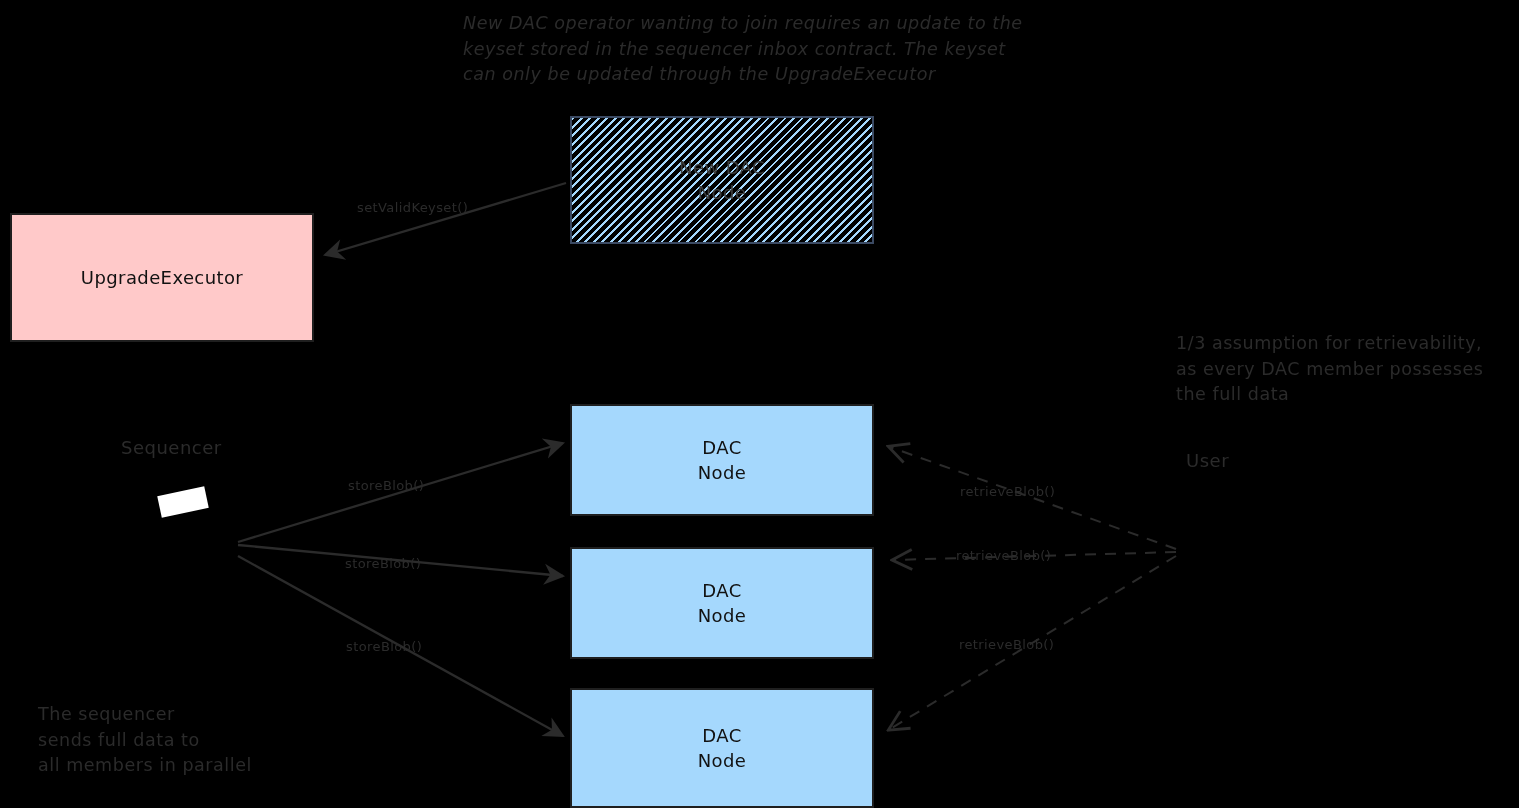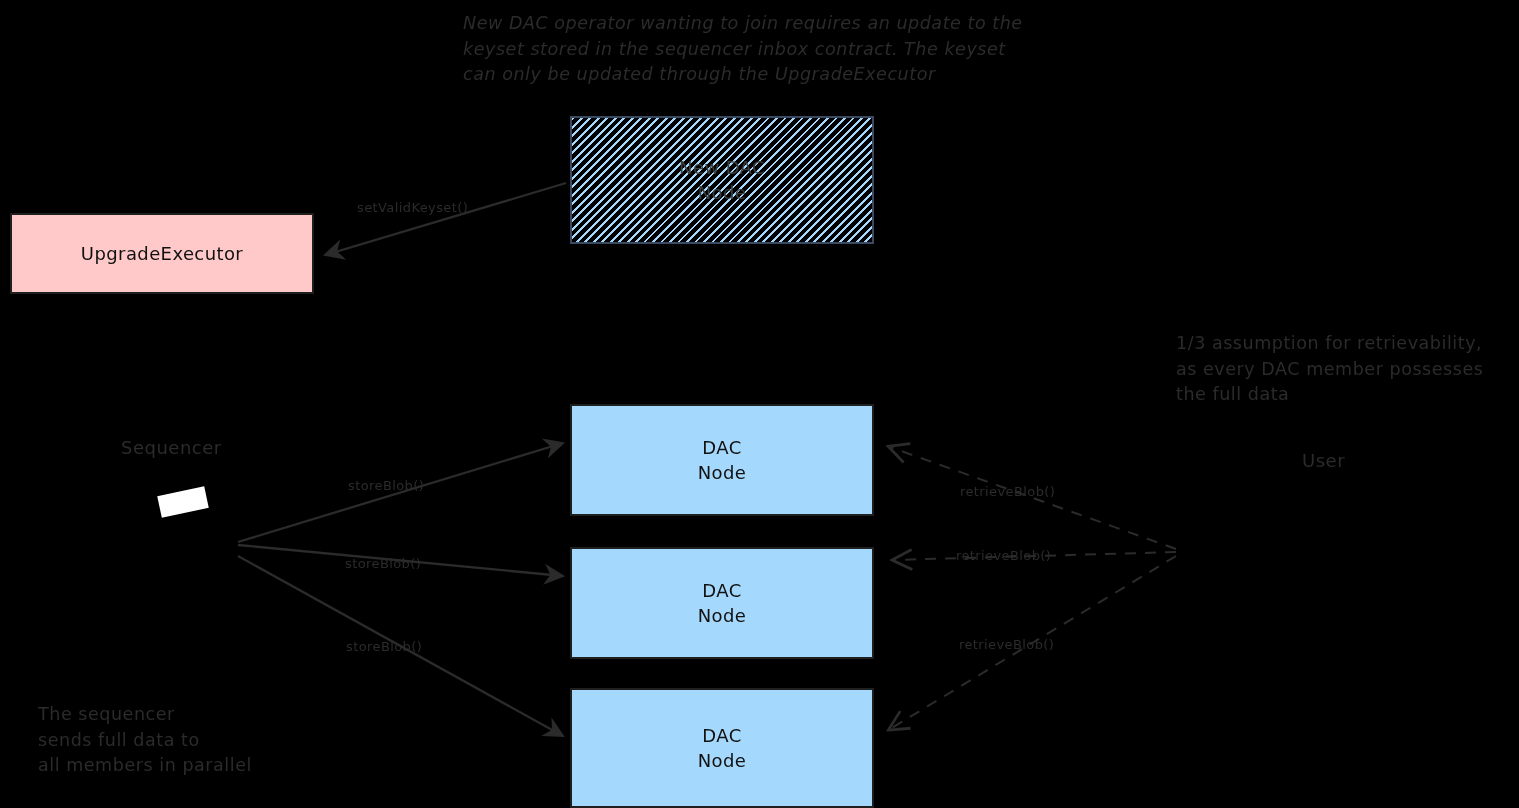--- a/index.html
+++ b/index.html
@@ -43,21 +43,21 @@
     color: #111111;
     font-size: 18px;
     line-height: 25px;
     letter-spacing: 0.4px;
     white-space: pre-line;
   }
   .box-upgrade {
     left: 10px;
     top: 213px;
     width: 304px;
-    height: 81px;
+    height: 129px;
     background: #ffc9c9;
   }
   .box-dac1 { left: 570px; top: 404px;  width: 304px; height: 112px; background: #a5d8fd; }
   .box-dac2 { left: 570px; top: 547px;  width: 304px; height: 112px; background: #a5d8fd; }
   .box-dac3 { left: 570px; top: 688px;  width: 304px; height: 120px; background: #a5d8fd; }
 
   
   .box-newdac {
     left: 570px;
     top: 116px;
@@ -186,21 +186,21 @@
 
   <div class="box box-dac3">
     <span class="box-label">DAC
 Node</span>
   </div>
 
   <div class="plain-label" style="left:121px; top:437px;">Sequencer</div>
 
   <div class="sequencer-glyph"></div>
 
-  <div class="plain-label" style="left:1302px; top:450px;text-align:right;">User</div>
+  <div class="plain-label" style="left:1186px; top:450px;text-align:right;">User</div>
 
   <div class="edge-label" style="left:357px; top:200px;">setValidKeyset()</div>
 
   <div class="edge-label" style="left:348px; top:478px;">storeBlob()</div>
 
   <div class="edge-label" style="left:345px; top:556px;">storeBlob()</div>
 
   <div class="edge-label" style="left:346px; top:639px;">storeBlob()</div>
 
   <div class="edge-label" style="left:960px; top:484px;">retrieveBlob()</div>

